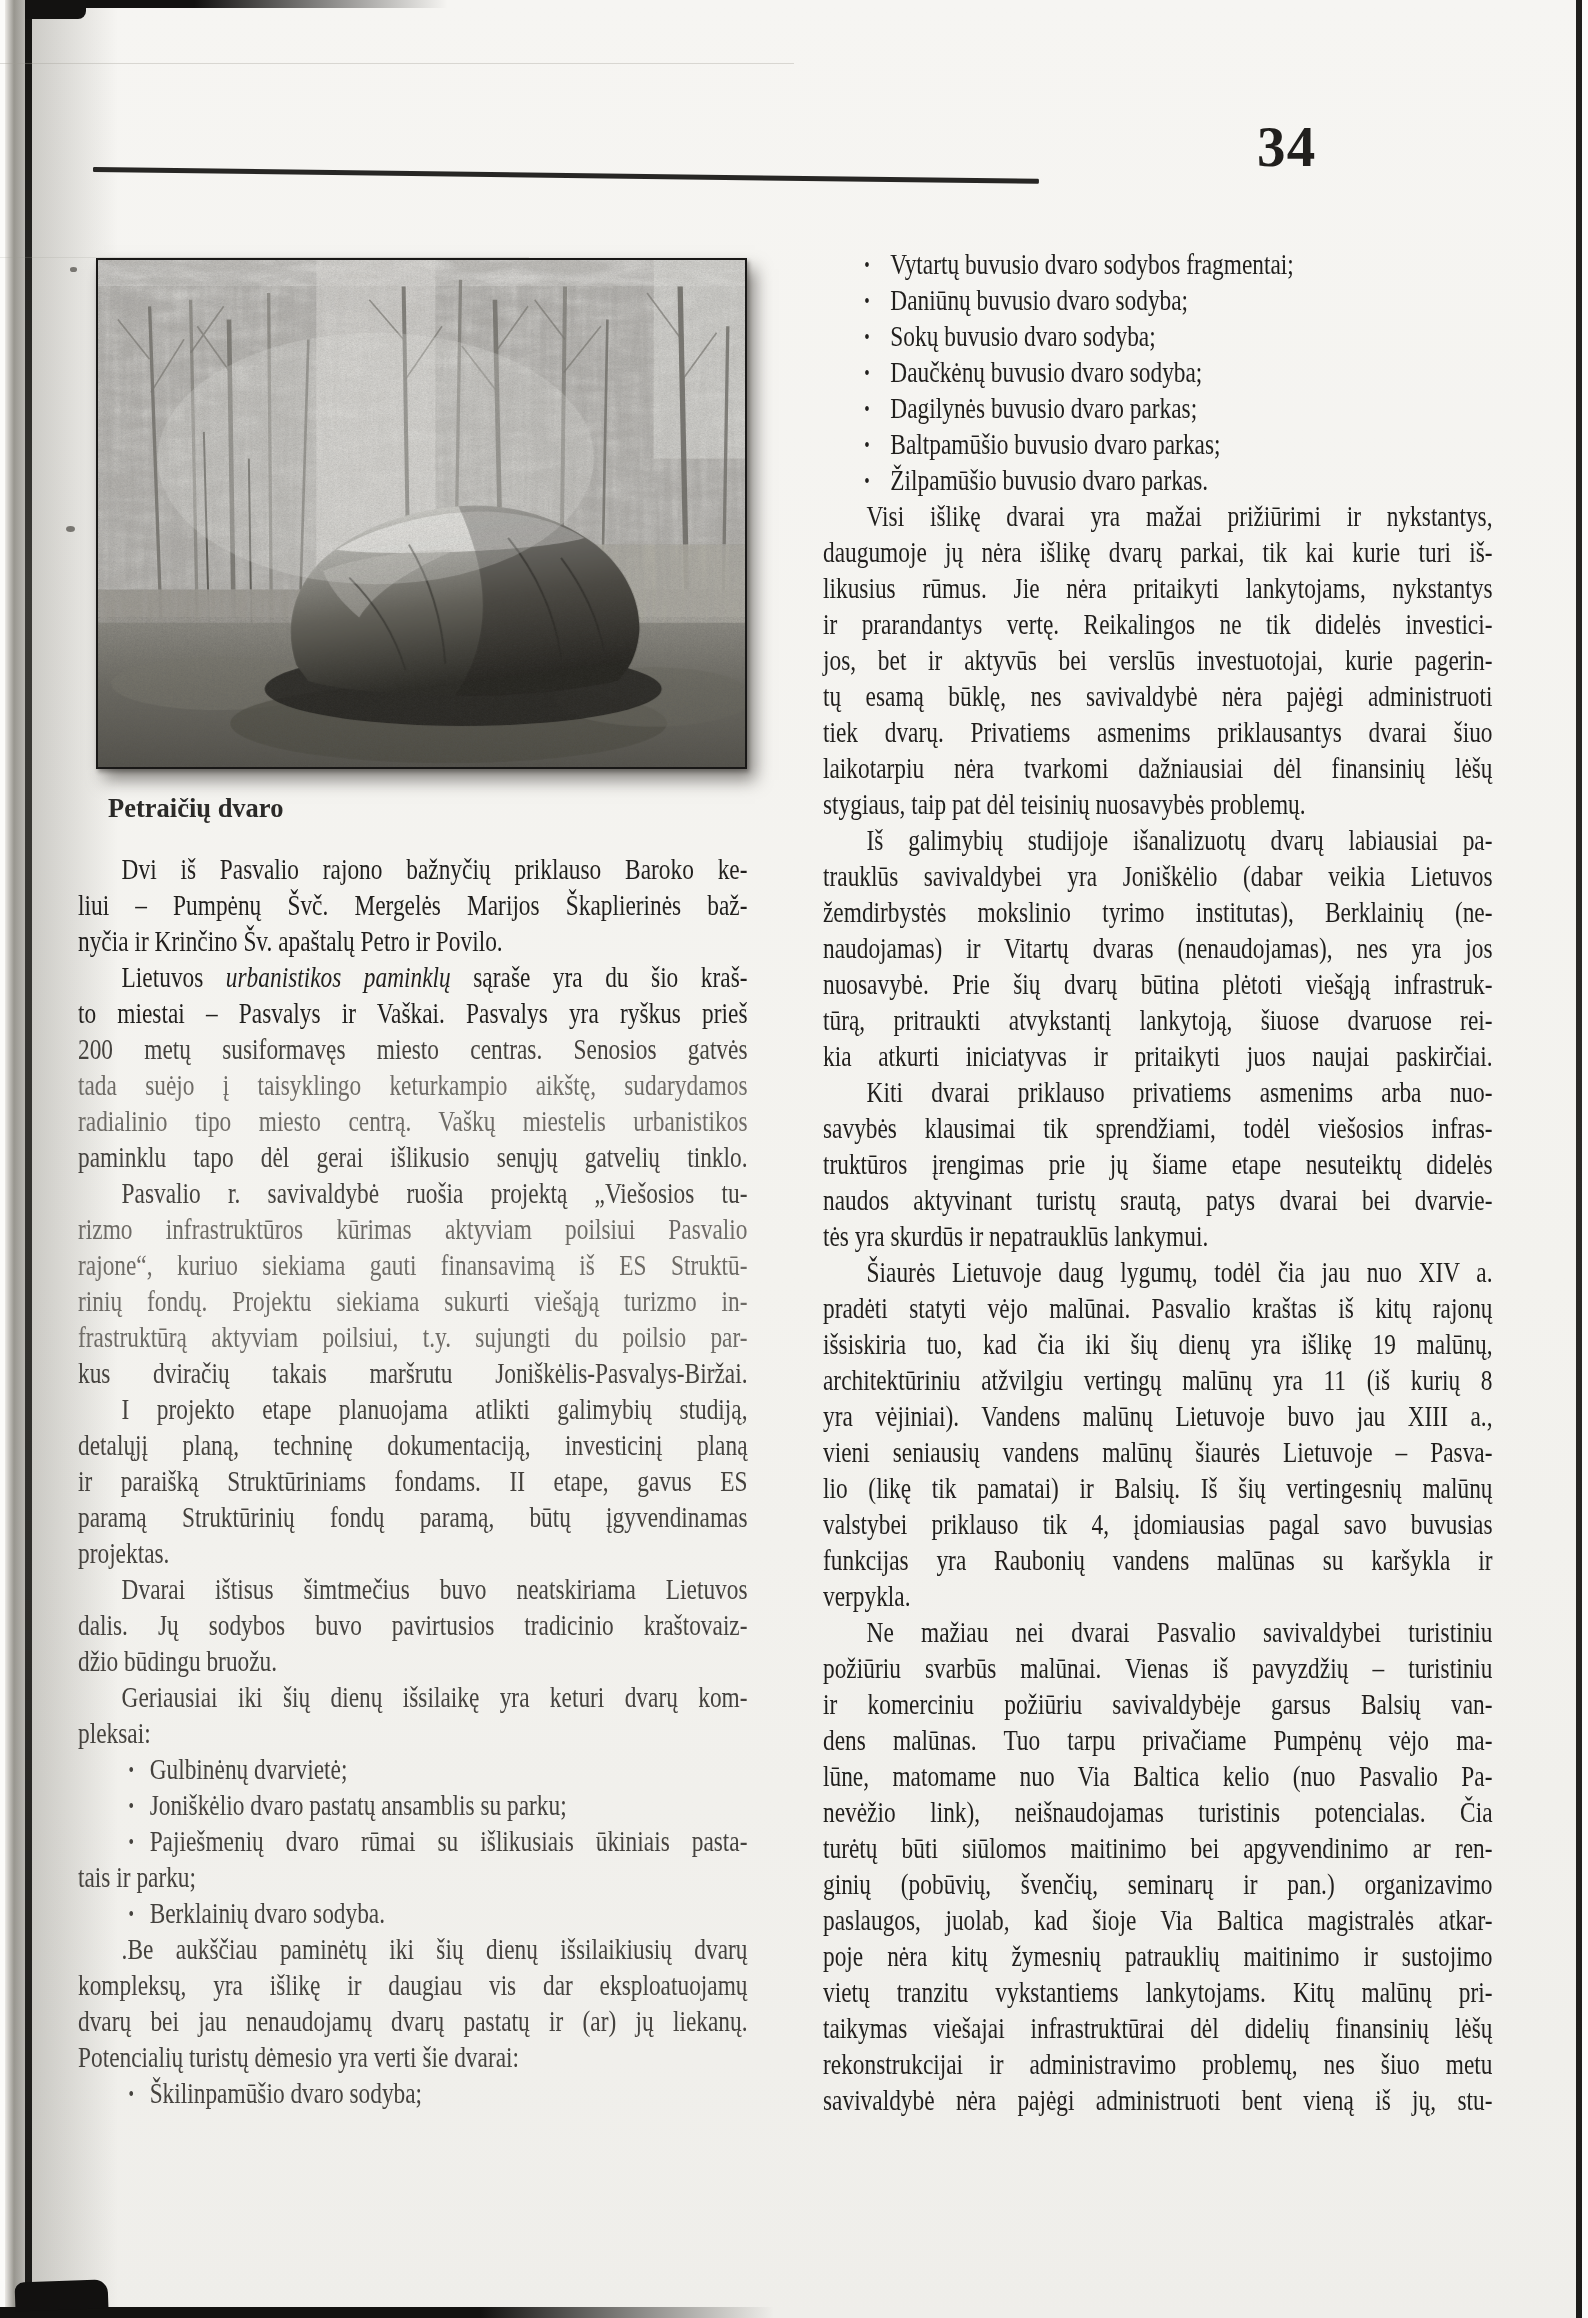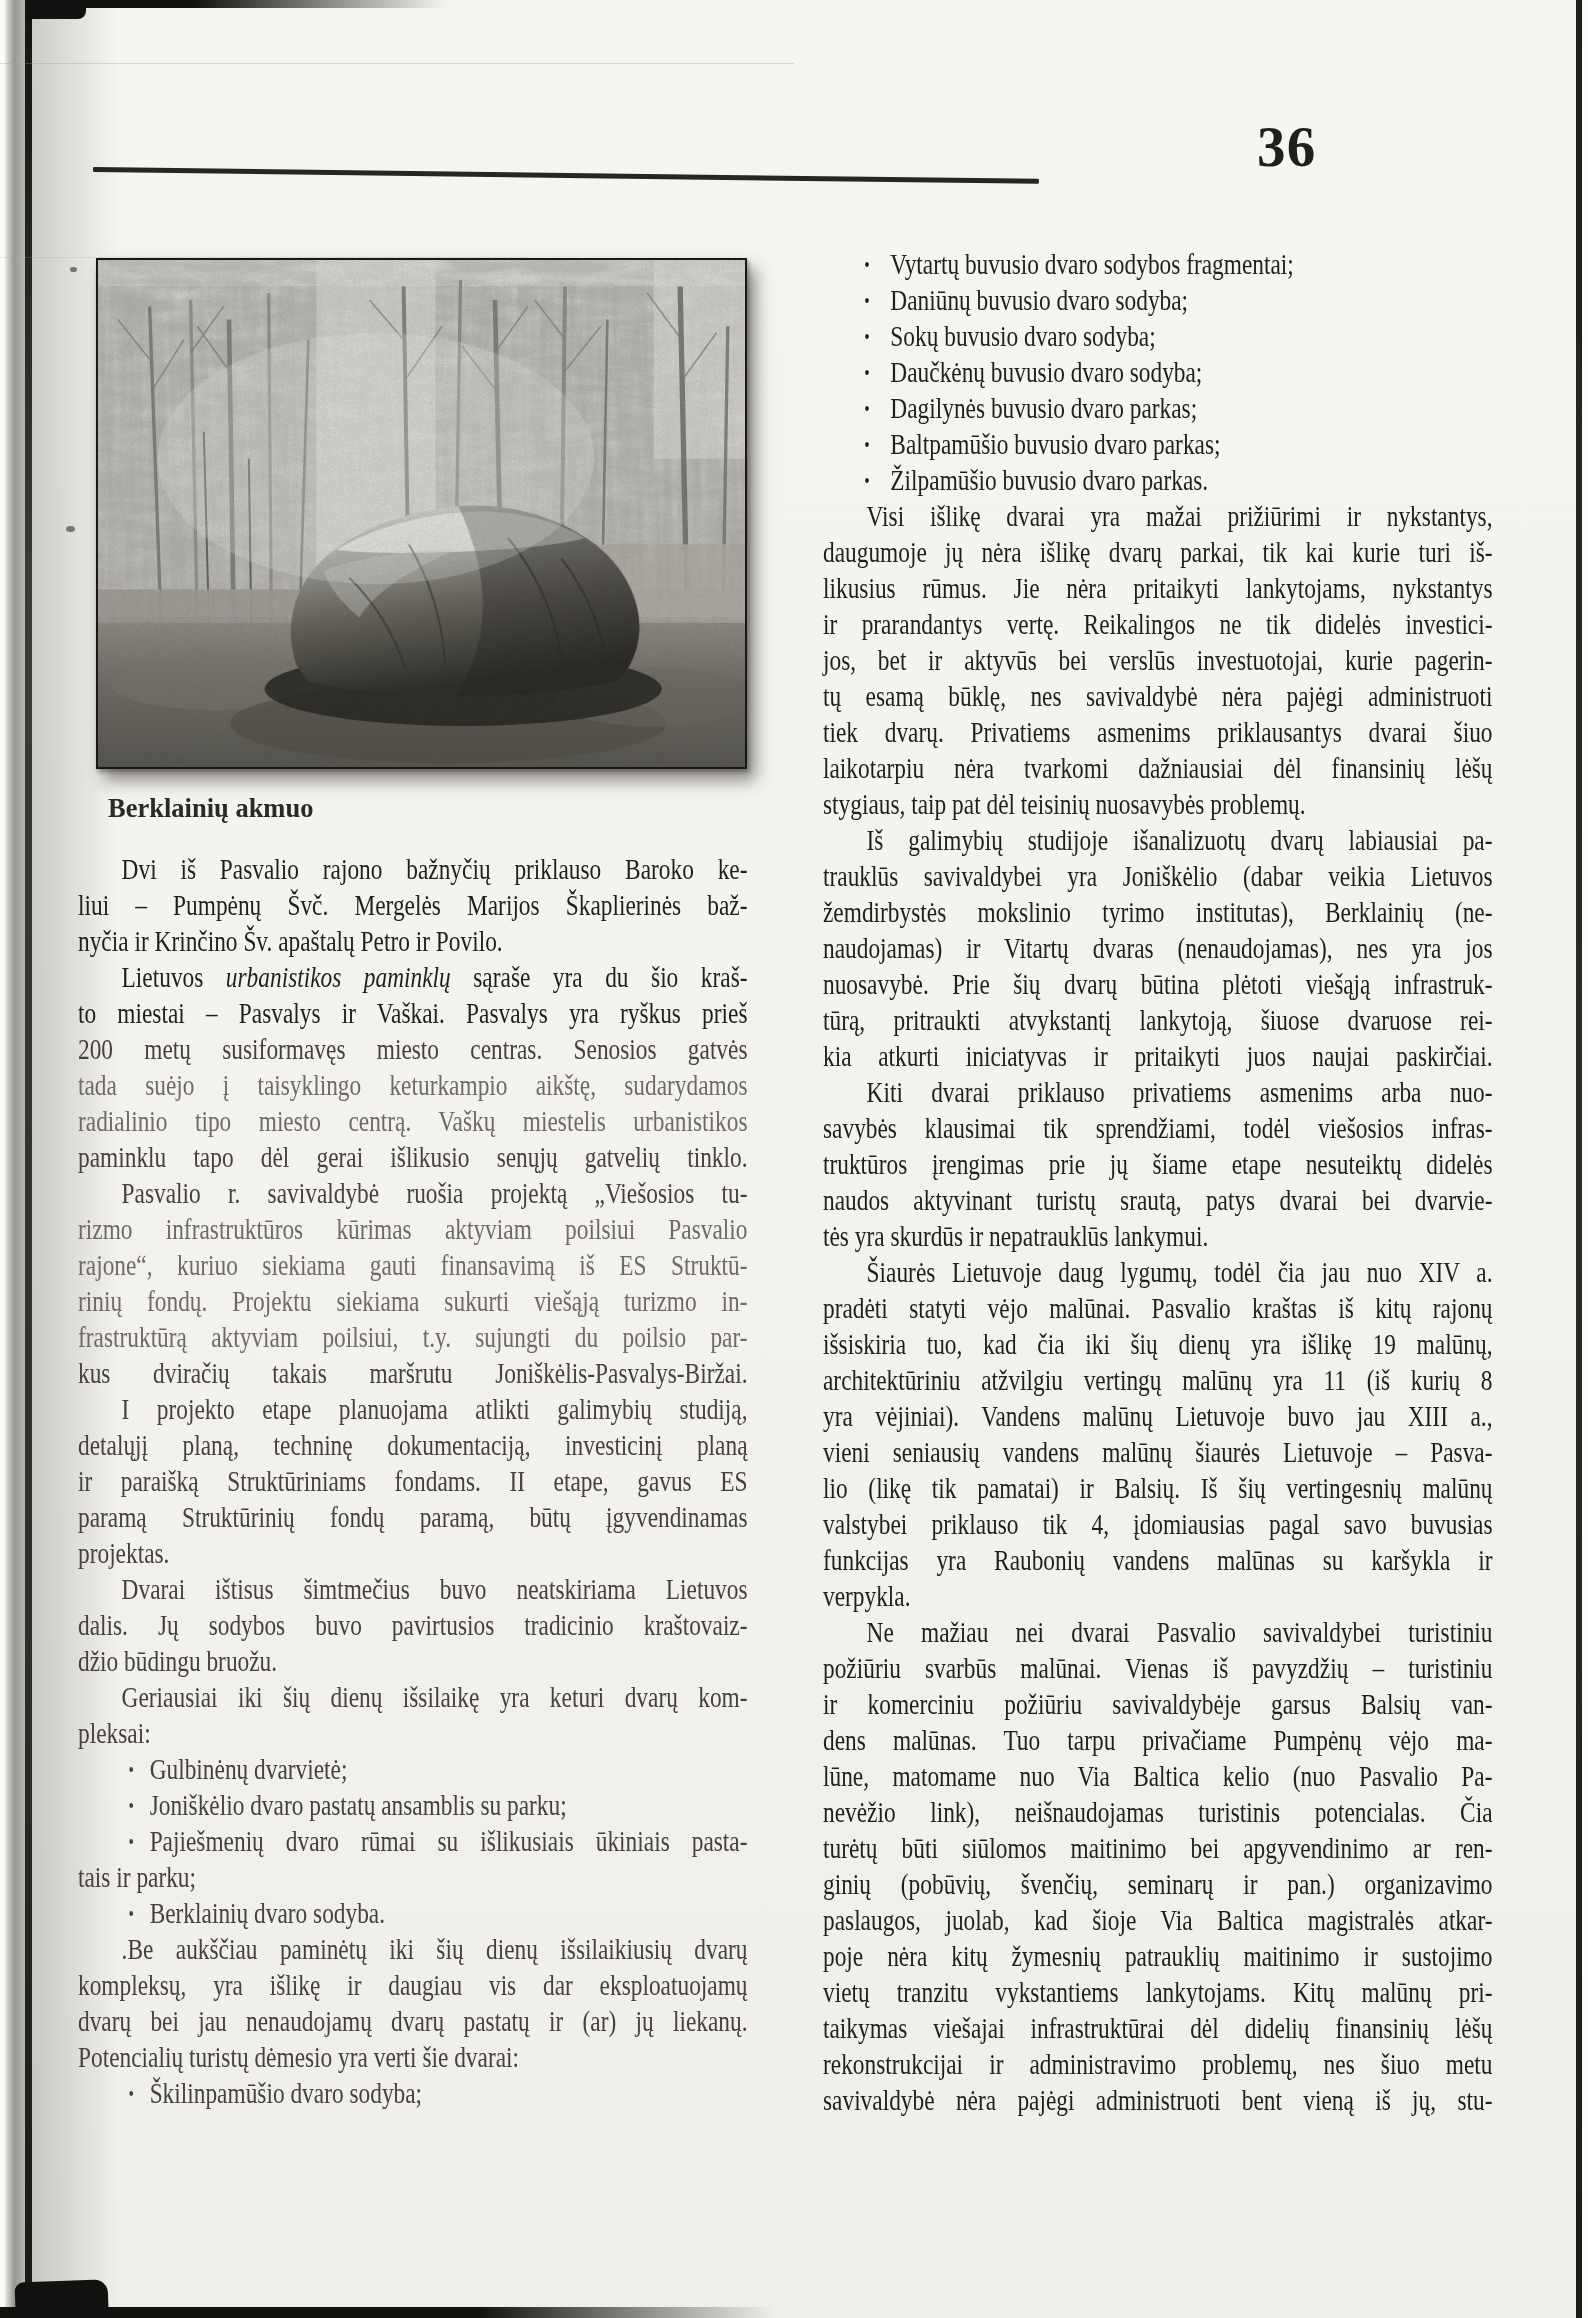--- a/index.html
+++ b/index.html
@@ -77,21 +77,21 @@
   <div class="bottom-band"></div>
   <div class="bottom-blob"></div>
   <div class="edge-line-right"></div>
   <div class="edge-white-right"></div>
   <div class="scan-streak" style="top:63px;"></div>
   <div class="scan-streak" style="top:257px;width:529px;opacity:.6;"></div>
   <div class="speck" style="left:66px;top:526px;width:9.3px;height:6px;"></div>
   <div class="speck" style="left:70px;top:267px;width:6.6px;height:4.6px;"></div>
 
   <div class="rule"></div>
-  <div class="pagenum">36</div>
+  <div class="pagenum">34</div>
 
   <figure class="photo">
     <svg viewBox="0 0 978 766" preserveAspectRatio="none">
       <defs>
         <linearGradient id="sky" x1="0" y1="0" x2="0" y2="1">
           <stop offset="0" stop-color="#e3e2df"></stop>
           <stop offset="0.5" stop-color="#d7d6d2"></stop>
           <stop offset="0.8" stop-color="#c8c7c2"></stop>
         </linearGradient>
         <linearGradient id="gnd" x1="0" y1="0" x2="0" y2="1">
@@ -197,21 +197,21 @@
         </g>
         <path d="M 545 372 C 625 366 700 390 752 430 C 800 468 822 520 818 565
                  C 814 600 800 622 785 636 C 700 655 600 660 540 658
                  C 600 570 590 470 545 372 Z" fill="#1f1e1a" opacity="0.35"></path>
       </g>
 
       <ellipse cx="420" cy="300" rx="330" ry="190" fill="#e8e7e3" opacity="0.25"></ellipse>
       <rect x="0" y="0" width="978" height="766" filter="url(#grain)" opacity="0.35"></rect>
     </svg>
   </figure>
-  <figcaption class="caption">Berklainių akmuo</figcaption>
+  <figcaption class="caption">Petraičių dvaro</figcaption>
 
   <div id="leftcol" class="col">
       <div class="line s0 j in"><span>Dvi iš Pasvalio rajono bažnyčių priklauso Baroko ke-</span></div>
       <div class="line s0 j"><span>liui – Pumpėnų Švč. Mergelės Marijos Škaplierinės baž-</span></div>
       <div class="line s0"><span>nyčia ir Krinčino Šv. apaštalų Petro ir Povilo.</span></div>
       <div class="line s0 j in"><span>Lietuvos </span><span class="it">urbanistikos paminklų</span><span> sąraše yra du šio kraš-</span></div>
       <div class="line s0 j"><span>to miestai – Pasvalys ir Vaškai. Pasvalys yra ryškus prieš</span></div>
       <div class="line s1 j"><span>200 metų susiformavęs miesto centras. Senosios gatvės</span></div>
       <div class="line s2 j"><span>tada suėjo į taisyklingo keturkampio aikštę, sudarydamos</span></div>
       <div class="line s2 j"><span>radialinio tipo miesto centrą. Vaškų miestelis urbanistikos</span></div>

